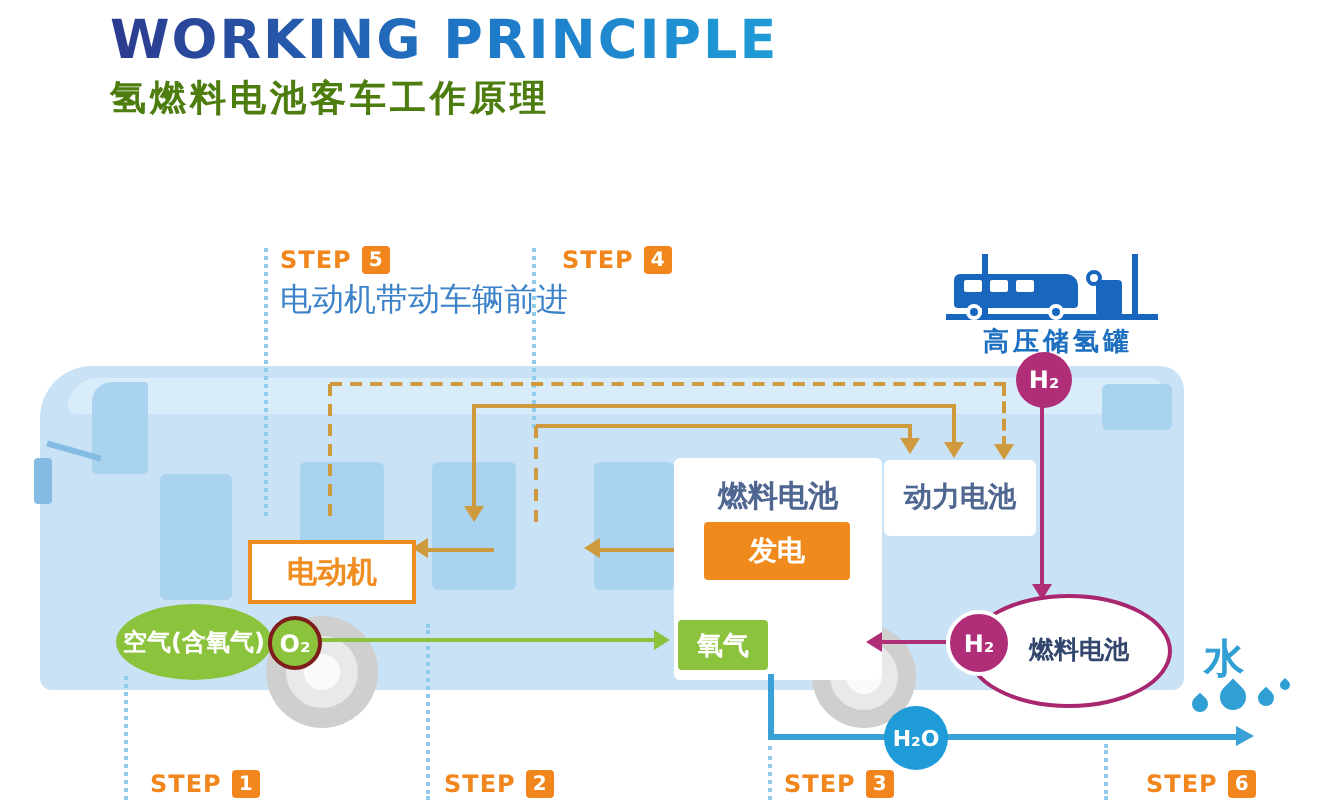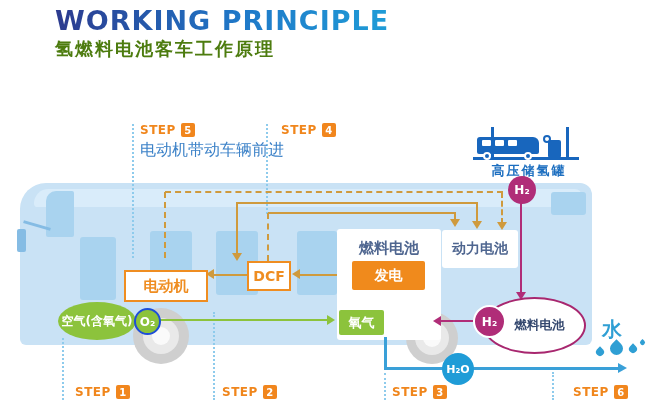--- a/index.html
+++ b/index.html
@@ -152,24 +152,23 @@
 
   <div class="abs panel" style="left:337px;top:229px;width:104px;height:111px;">
     <div class="panel-title" style="margin-top:10px;">燃料电池</div>
   </div>
   <div class="abs fillbox" style="left:352px;top:261px;width:73px;height:29px;background:#f08a1c;font-size:14px;">发电</div>
   <div class="abs panel" style="left:442px;top:230px;width:76px;height:38px;display:flex;align-items:center;justify-content:center;">
     <span class="panel-title" style="font-size:14px;">动力电池</span>
   </div>
 
   <div class="abs obox" style="left:124px;top:270px;width:84px;height:32px;font-size:15px;">电动机</div>
-  <div class="abs obox" style="left:247px;top:261px;width:44px;height:30px;font-size:14px;">DCF</div>
 
   <div class="abs fillbox" style="left:58px;top:302px;width:78px;height:38px;background:#8cc33c;border-radius:50%;font-size:12px;">空气(含氧气)</div>
-  <div class="abs mol" style="left:134px;top:308px;width:27px;height:27px;background:#8cc33c;border:2px solid #1d4ed8;font-size:12px;">O₂</div>
+  <div class="abs mol" style="left:134px;top:308px;width:27px;height:27px;background:#8cc33c;border:2px solid #7f1d1d;font-size:12px;">O₂</div>
 
   <div class="abs fillbox" style="left:339px;top:310px;width:45px;height:25px;background:#8cc33c;font-size:13px;">氧气</div>
 
   <div class="abs" style="left:483px;top:297px;width:103px;height:57px;background:#fff;border:2.5px solid #a8276f;border-radius:50%;display:flex;align-items:center;justify-content:center;">
     <span style="color:#33476e;font-weight:bold;font-size:12.5px;padding-left:10px;">燃料电池</span>
   </div>
   <div class="abs" style="left:438px;top:320px;width:35px;height:2px;background:#b02d78;"></div>
   <div class="abs ah ah-l" style="left:433px;top:316px;border-right-color:#b02d78;"></div>
   <div class="abs mol" style="left:473px;top:305px;width:33px;height:33px;background:#b02d78;border:2px solid #fff;font-size:12px;">H₂</div>
 

